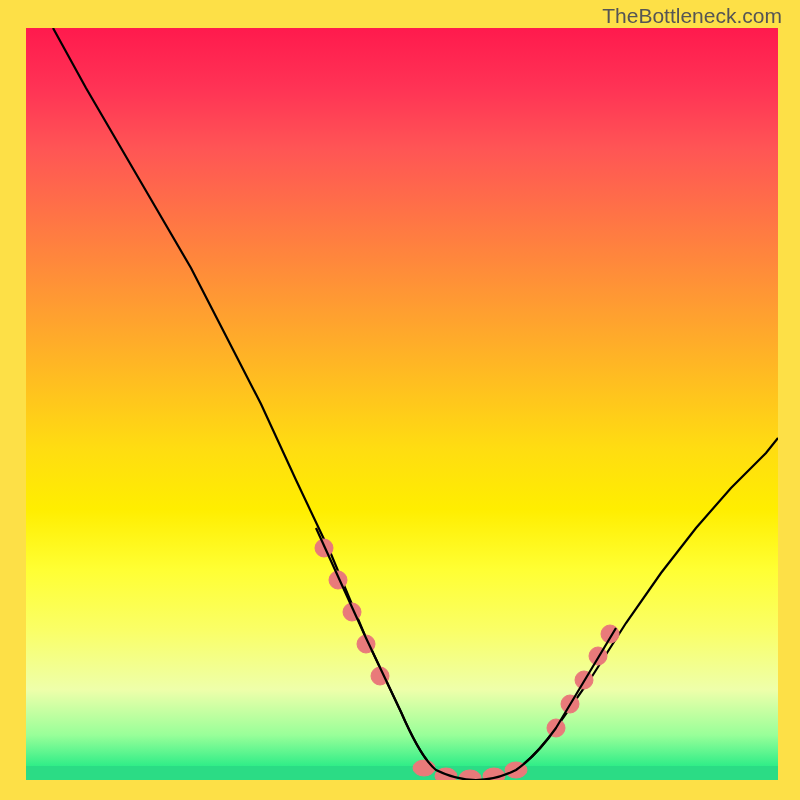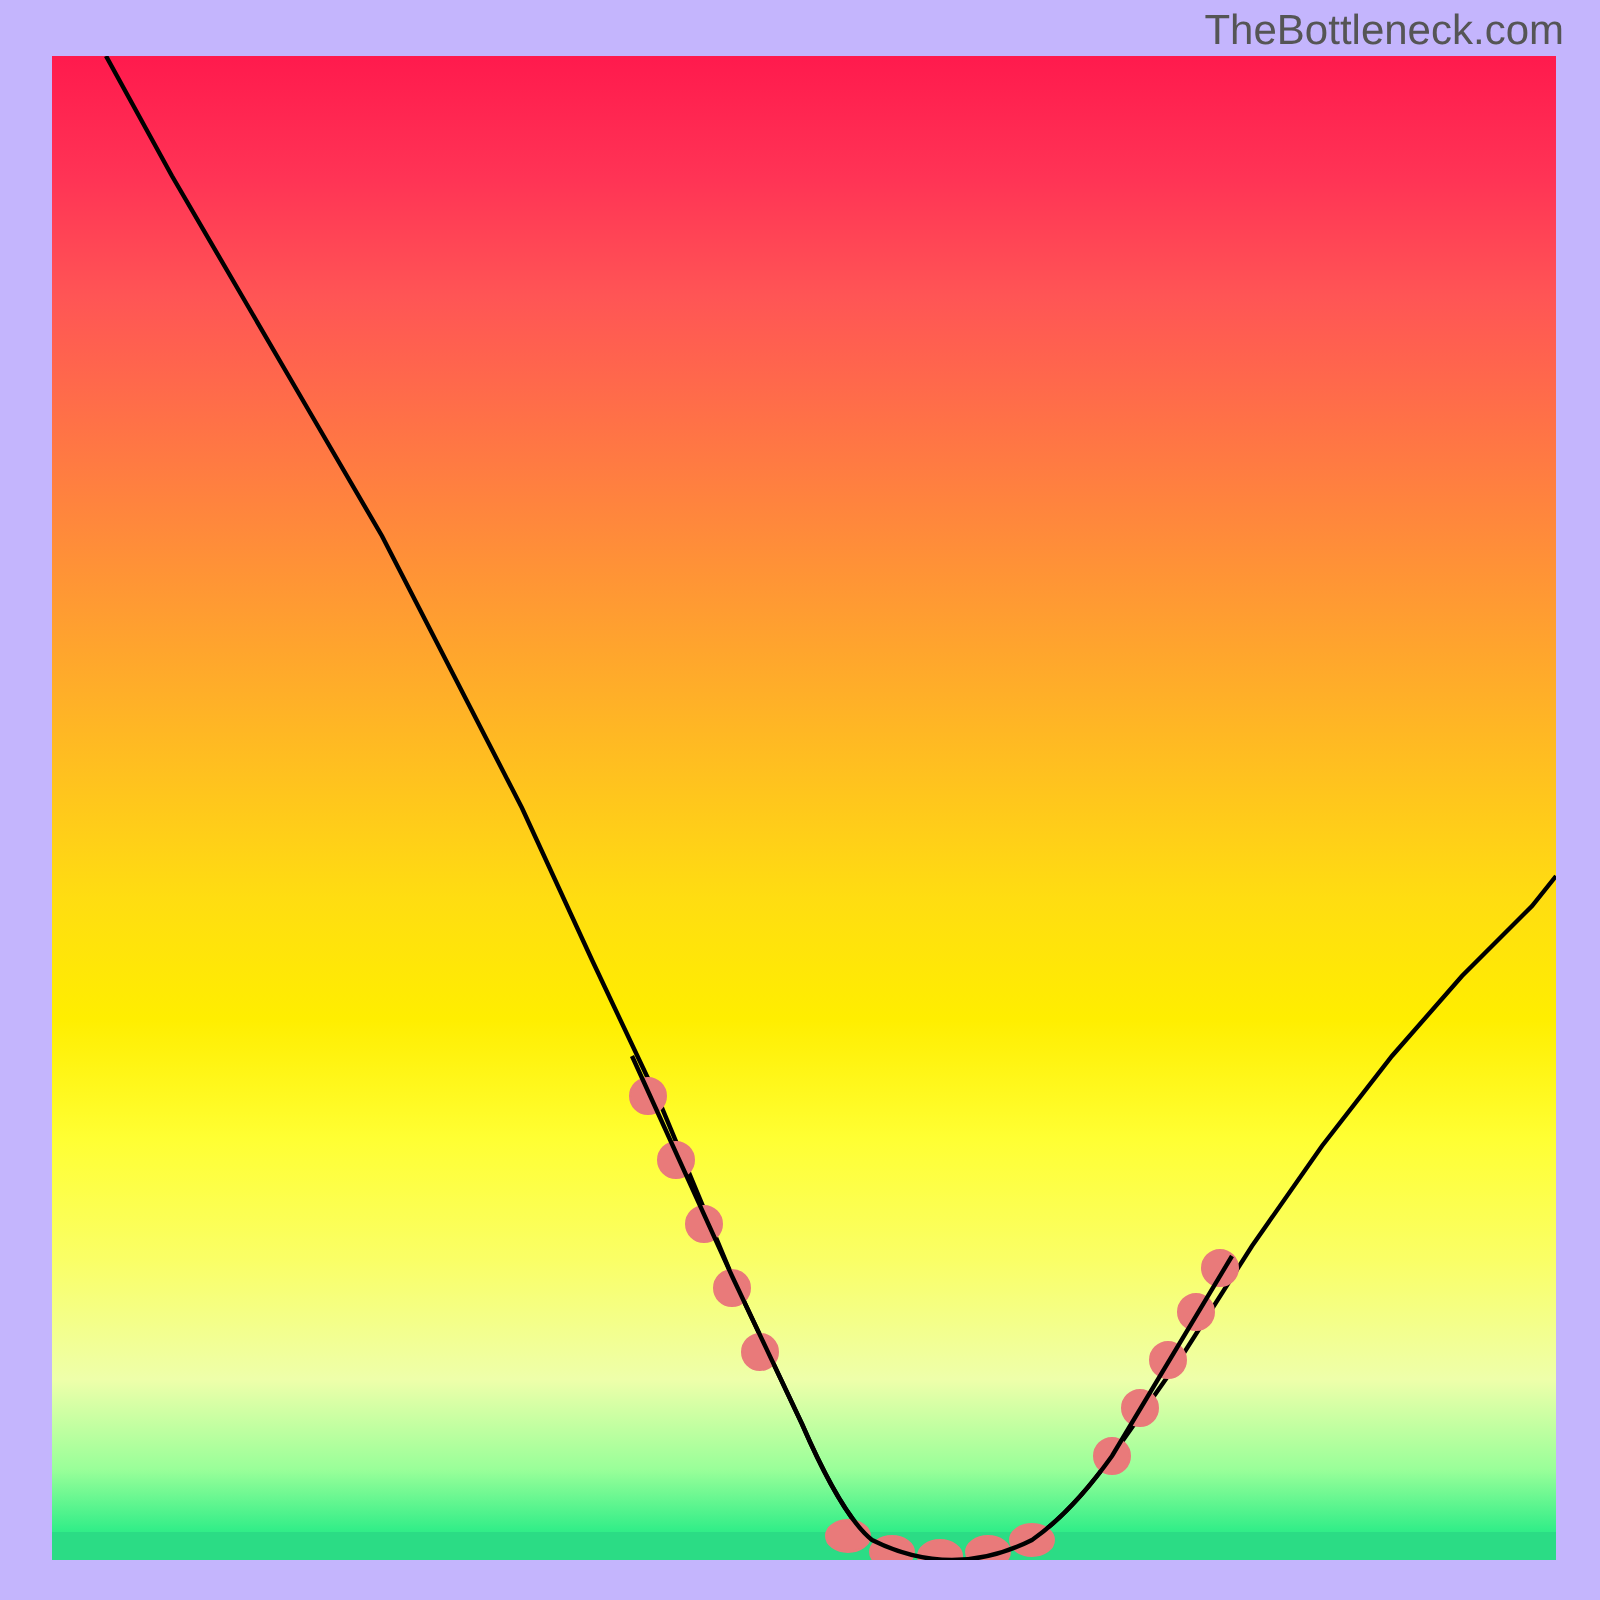--- a/index.html
+++ b/index.html
@@ -8,21 +8,21 @@
     background: #000;
     width: 800px;
     height: 800px;
     overflow: hidden;
     font-family: Arial, sans-serif;
   }
   .container {
     position: relative;
     width: 800px;
     height: 800px;
-    background: #c4b5fd;
+    background: #fde047;
   }
   .watermark {
     position: absolute;
     top: 4px;
     right: 18px;
     color: #555;
     font-size: 21px;
     font-weight: 500;
     z-index: 10;
   }

